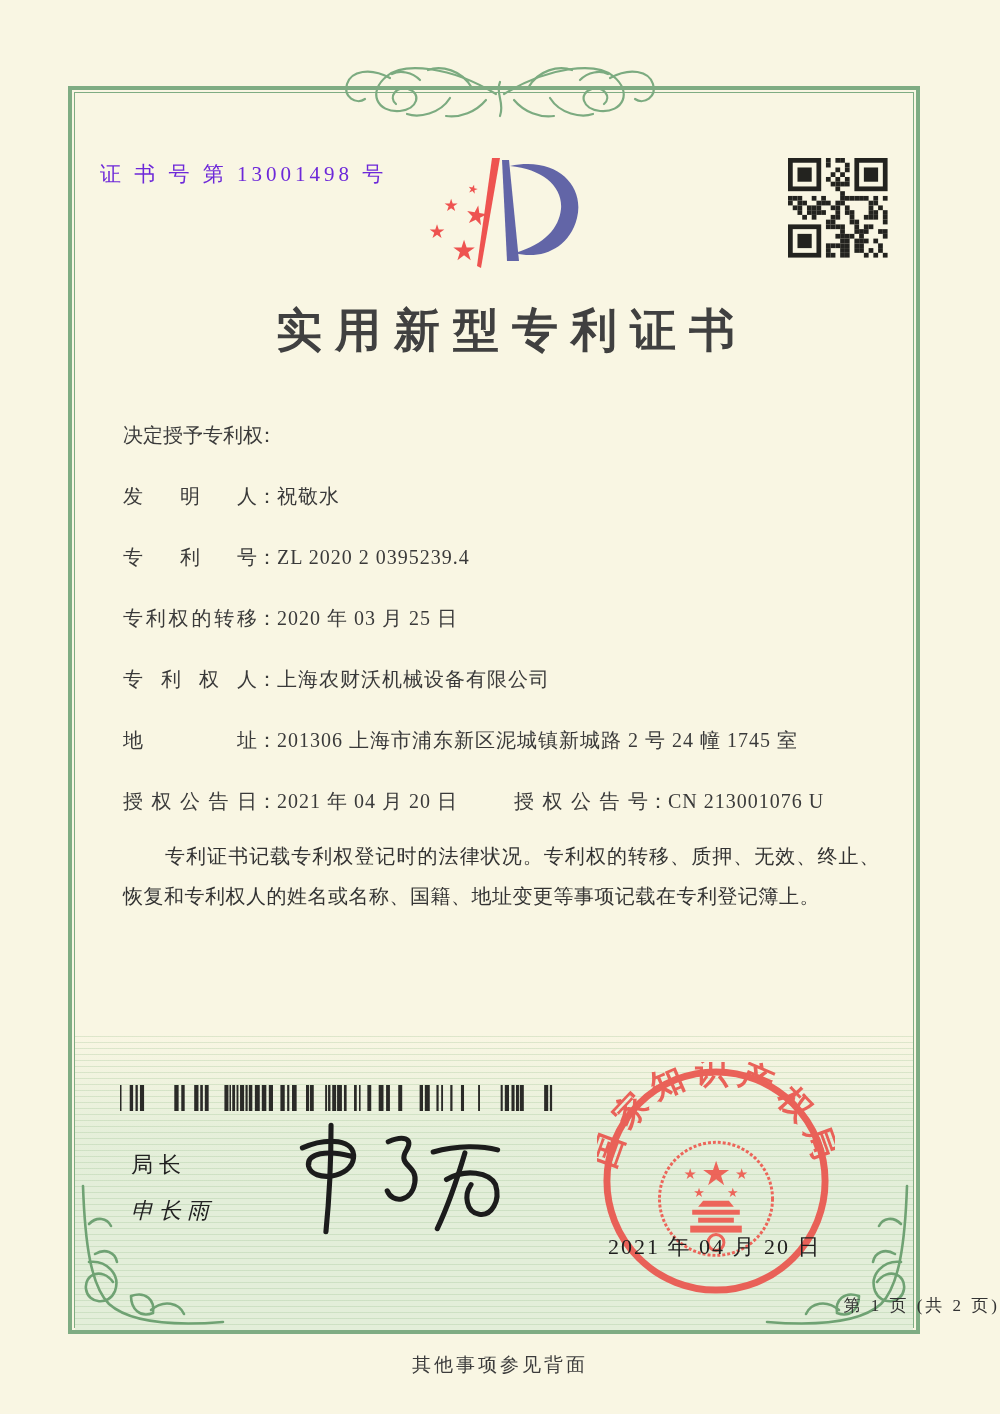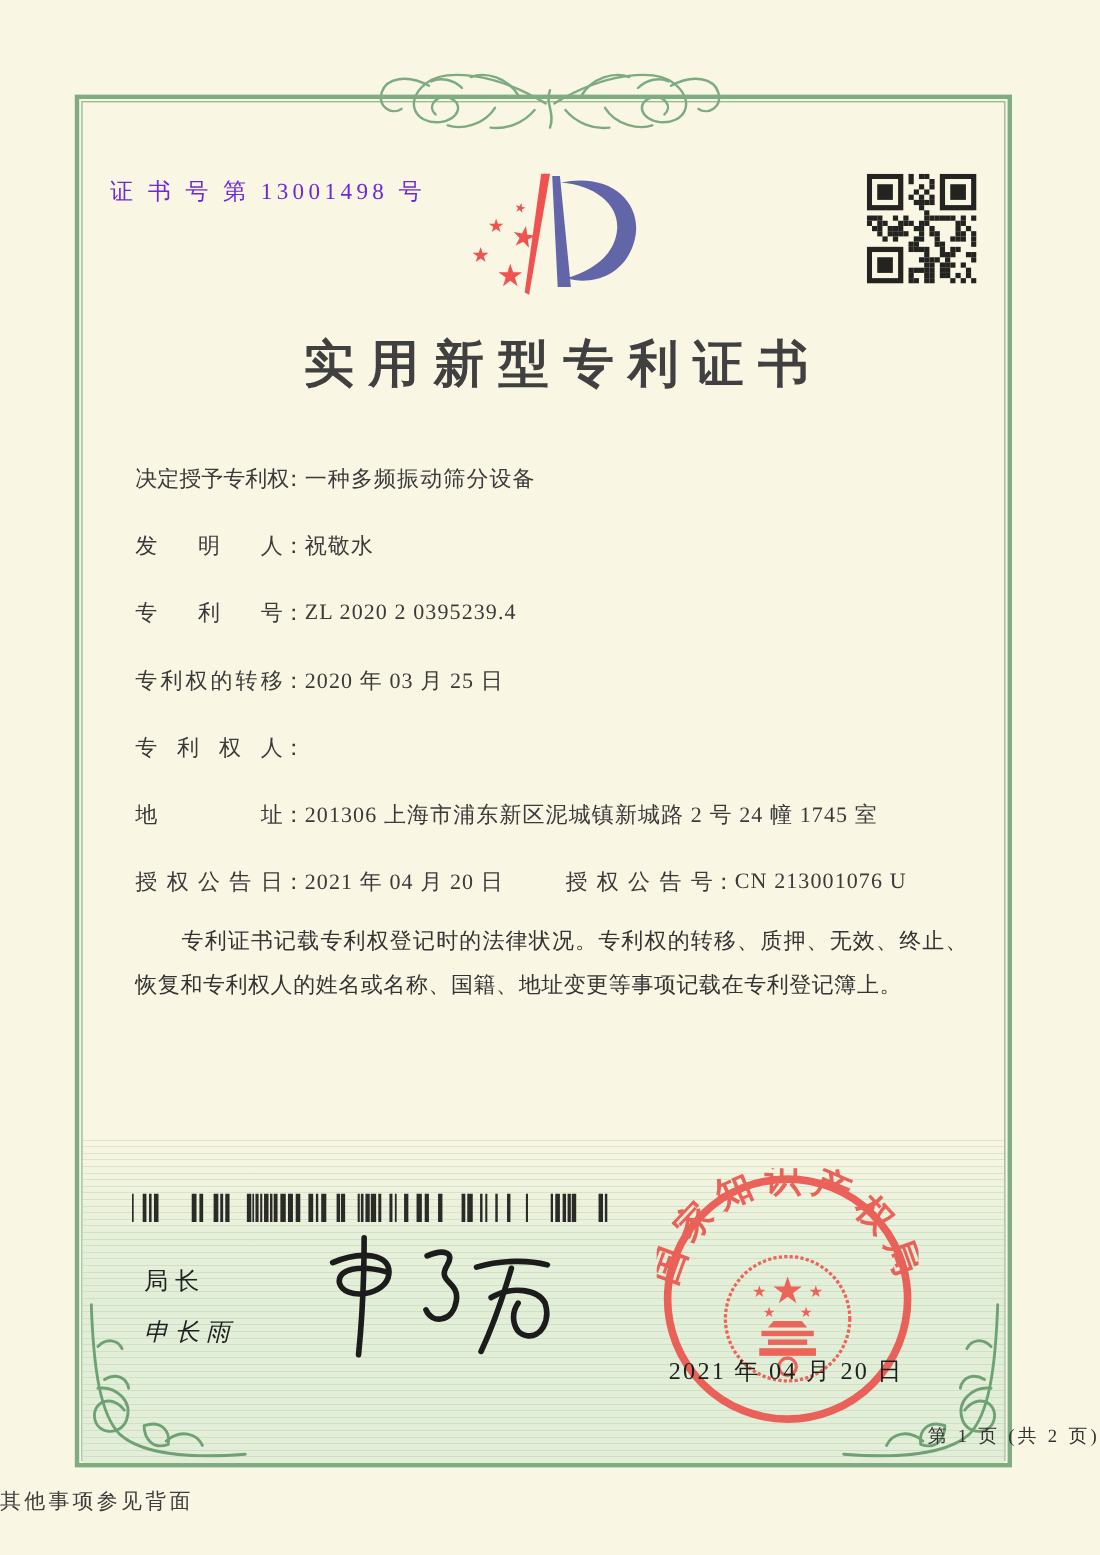--- a/index.html
+++ b/index.html
@@ -52,21 +52,21 @@
   .signature{position:absolute;left:282px;top:1118px;width:235px;height:120px;}
   .seal{position:absolute;left:597px;top:1062px;width:238px;height:238px;opacity:.92;}
   .seal-date{
     position:absolute;left:608px;top:1232px;font-size:22px;color:#1f1f1f;letter-spacing:2px;
   }
   .page-indicator{
     position:absolute;left:0;top:1294px;width:100%;text-align:right;
     font-size:17px;letter-spacing:3px;color:#333;
   }
   .footer-note{
-    position:absolute;left:0;top:1352px;width:100%;
+    position:absolute;left:0;top:1352px;width:100%;text-align:center;
     font-size:19px;letter-spacing:3px;color:#3c3c3c;
   }
   .ornament-top{position:absolute;left:300px;top:56px;width:400px;height:74px;}
   .flourish{position:absolute;width:150px;height:148px;}
   .flourish.bl{left:77px;top:1184px;}
   .flourish.br{left:763px;top:1184px;transform:scaleX(-1);}
   svg{display:block;}
 </style>
 </head>
 <body>
@@ -269,40 +269,40 @@
       <rect x="4.6" y="69" width="23" height="23" fill="#f9f6e3"></rect>
       <rect x="9.2" y="73.6" width="13.799999999999999" height="13.799999999999999" fill="#23231f"></rect>
     </svg>
 
   <div class="title">实用新型专利证书</div>
 
   <div class="fields">
     <div class="frow">
       <span class="flabel">决定授予专利权</span>
         <span>：</span>
-        <span class="fvalue">一种多频振动筛分设备</span>
     </div>
     <div class="frow">
       <span class="flabel">发明人</span>
         <span>：</span>
         <span class="fvalue">祝敬水</span>
     </div>
     <div class="frow">
       <span class="flabel">专利号</span>
         <span>：</span>
         <span class="fvalue">ZL 2020 2 0395239.4</span>
     </div>
     <div class="frow">
       <span class="flabel">专利权的转移</span>
         <span>：</span>
         <span class="fvalue">2020 年 03 月 25 日</span>
     </div>
     <div class="frow">
       <span class="flabel">专利权人</span>
         <span>：</span>
+        <span class="fvalue">上海农财沃机械设备有限公司</span>
     </div>
     <div class="frow">
       <span class="flabel">地址</span>
         <span>：</span>
         <span class="fvalue">201306 上海市浦东新区泥城镇新城路 2 号 24 幢 1745 室</span>
     </div>
     <div class="frow">
       <span class="flabel">授权公告日</span>
         <span>：</span>
         <span class="fvalue">2021 年 04 月 20 日</span>

